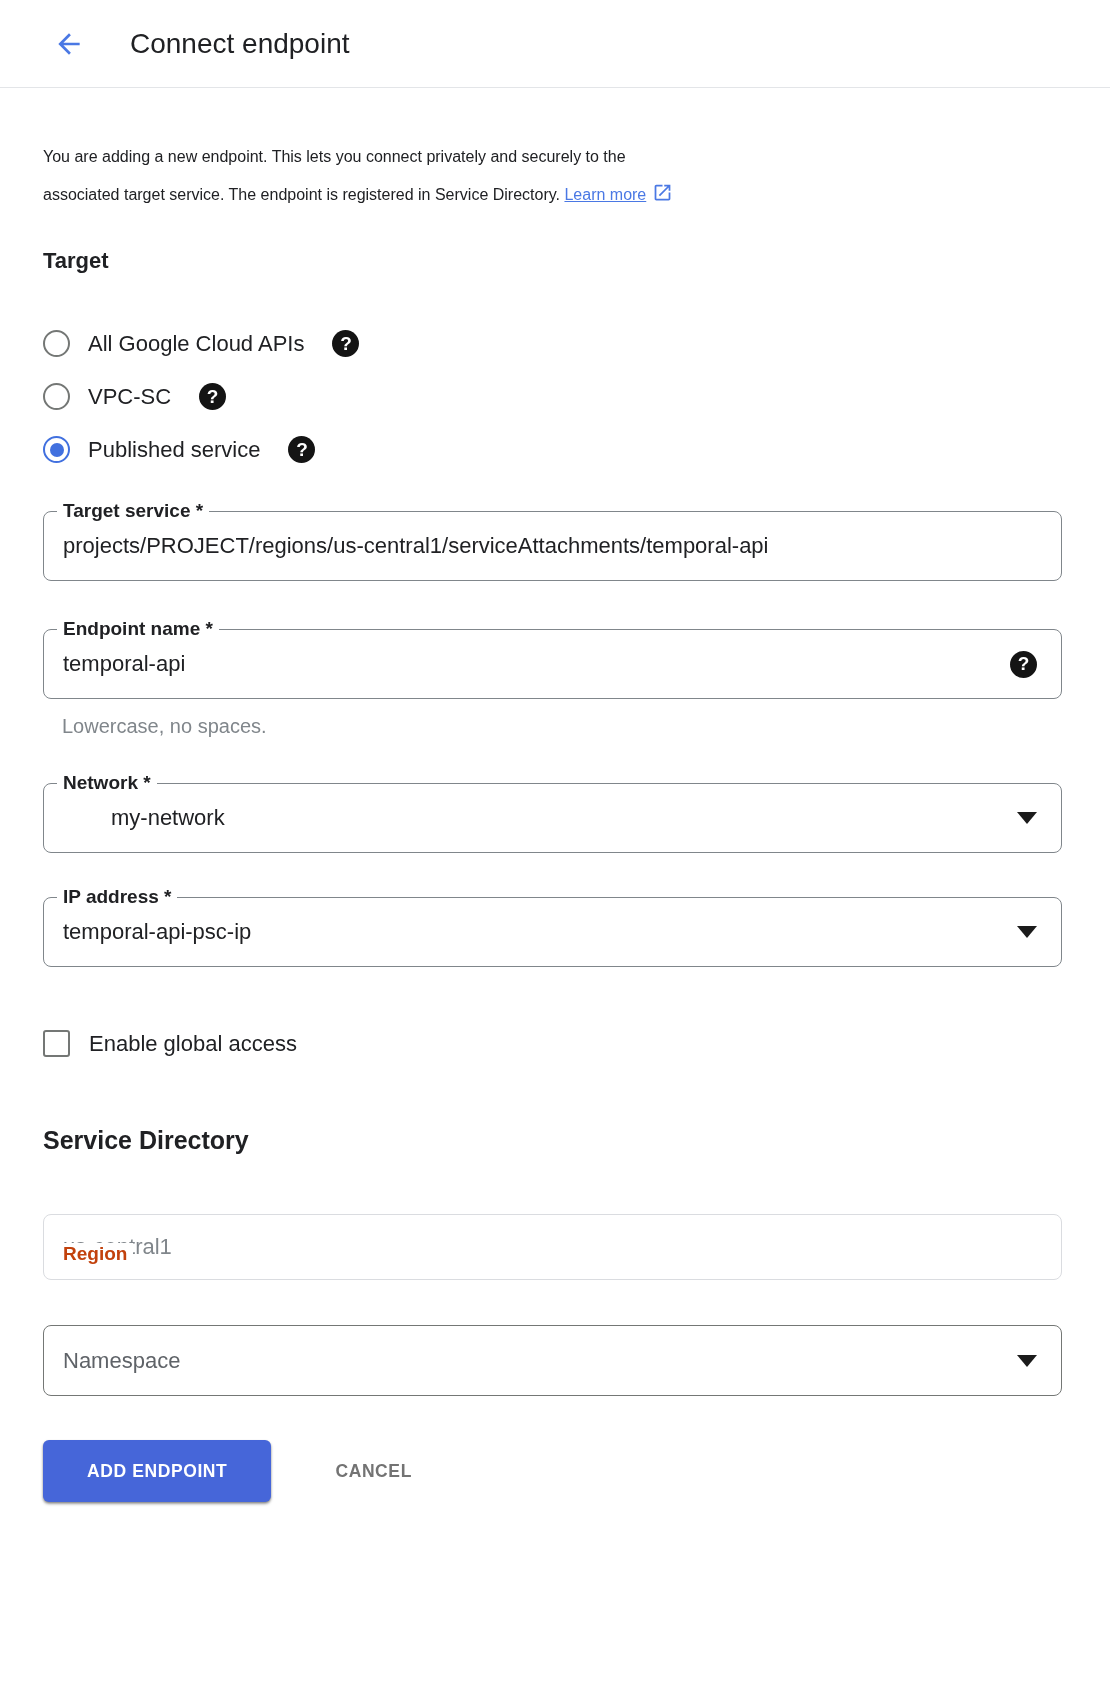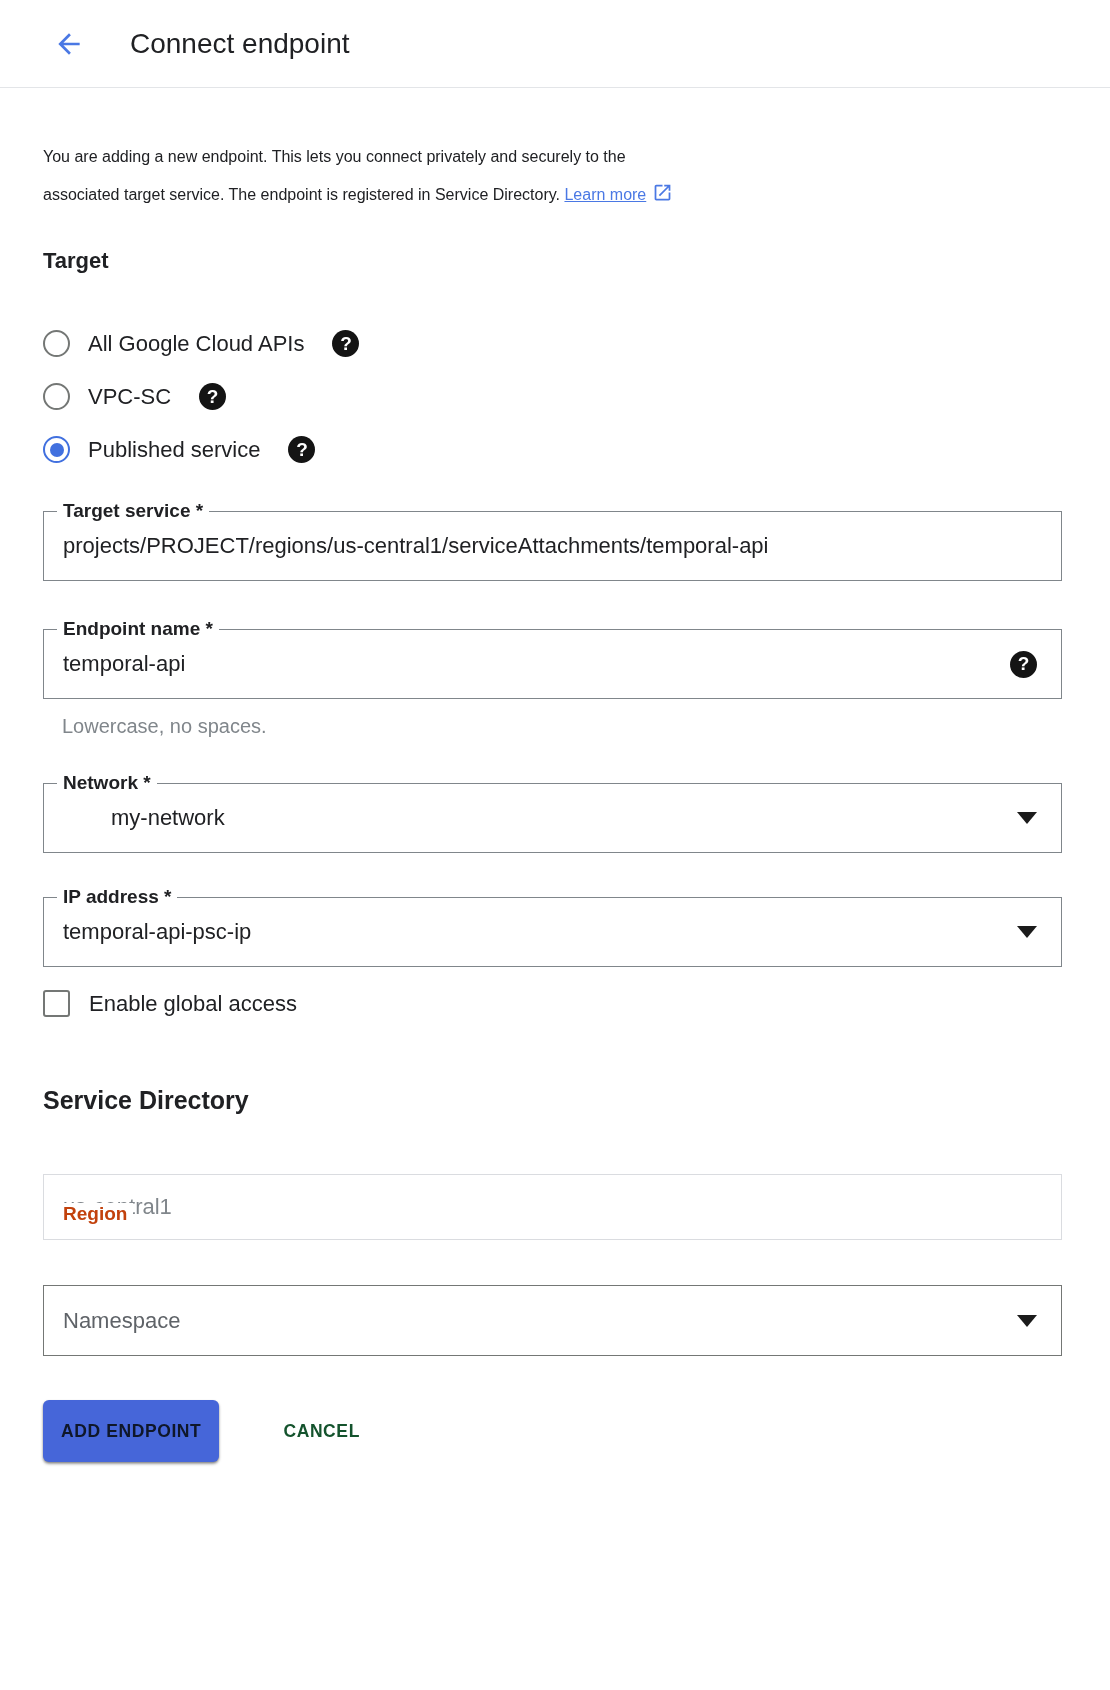--- a/index.html
+++ b/index.html
@@ -42,21 +42,21 @@
   .radio.selected .dot { width:14px; height:14px; border-radius:50%; background:#4170df; }
   .radio-row .option-label { margin-left:18px; font-size:22px; }
   .help {
     width:27px; height:27px; border-radius:50%; background:#141414; color:#ffffff;
     font-size:19px; font-weight:bold; display:flex; align-items:center; justify-content:center;
     margin-left:28px; flex:0 0 27px; cursor:pointer; user-select:none;
   }
 
   
   .field {
-    position:relative; height:70px; border:1px solid #80868b; border-radius:0;
+    position:relative; height:70px; border:1px solid #80868b; border-radius:8px;
     margin-top:48px; background:#fff;
   }
   .field .float-label {
     position:absolute; top:-12px; left:13px; background:#fff; padding:0 6px;
     font-size:19px; font-weight:bold; color:#202124; line-height:22px; white-space:nowrap;
   }
   .field .inner {
     display:flex; align-items:center; height:100%; padding:0 24px 0 19px; font-size:22px;
   }
   .dd-arrow {
@@ -69,45 +69,45 @@
   .helper-note { margin:16px 0 0 19px; font-size:20px; color:#80868b; }
 
   .field.disabled { border-color:#dadce0; height:66px; }
   .field.disabled .float-label { color:#c2410c; font-weight:bold;margin-top:40px; }
   .field.disabled .inner { color:#80868b; }
 
   .field.no-label { height:71px; border-color:#747775; }
   .placeholder { color:#5f6368; }
 
   
-  .checkbox-row { display:flex; align-items:center; margin-top:21px; height:31px; cursor:pointer; }
+  .checkbox-row { display:flex; align-items:center; margin-top:61px; height:31px; cursor:pointer; }
   .checkbox {
     width:27px; height:27px; border:2.5px solid #747775; border-radius:3px; background:#fff;
     flex:0 0 27px;
   }
   .checkbox-row .option-label { margin-left:19px; font-size:22px; }
 
   
   .section-heading { margin:67px 0 0 0; font-size:25px; font-weight:bold; }
   .section-desc { margin:26px 0 0 0; font-size:22px; color:#202124; }
   .field.region { margin-top:59px; }
   .field.namespace { margin-top:45px; }
 
   
   .actions { display:flex; align-items:center; margin-top:44px; }
   .btn-primary {
-    height:62px; padding:0 18px; border:none; border-radius:6px;
-    background:#4666d9; color:#0f172a; font-family:inherit;
+    height:62px; padding:0 44px; border:none; border-radius:6px;
+    background:#4666d9; color:#ffffff; font-family:inherit;
     font-size:17.5px; font-weight:bold; letter-spacing:.6px; cursor:pointer;
     box-shadow:0 2px 3px rgba(0,0,0,.35), 0 1px 2px rgba(0,0,0,.2);
   }
   .btn-cancel {
     border:none; background:none; margin-left:64px; padding:0;
     font-family:inherit; font-size:17.5px; font-weight:bold; letter-spacing:.6px;
-    color:#14532d; cursor:pointer;
+    color:#737373; cursor:pointer;
   }
 </style>
 </head>
 <body>
 
 <div class="header">
   <button class="back-btn">
     <span style="display:flex;">
       <svg viewBox="0 0 24 24">
           <path d="M20 11H7.83l5.59-5.59L12 4l-8 8 8 8 1.41-1.41L7.83 13H20v-2z"></path>

